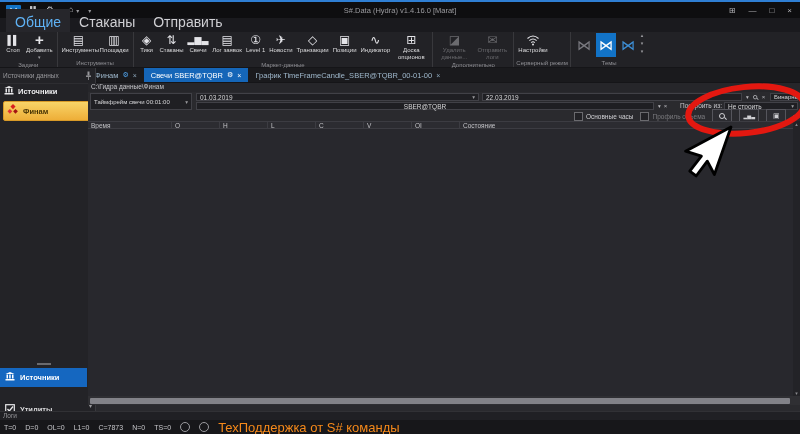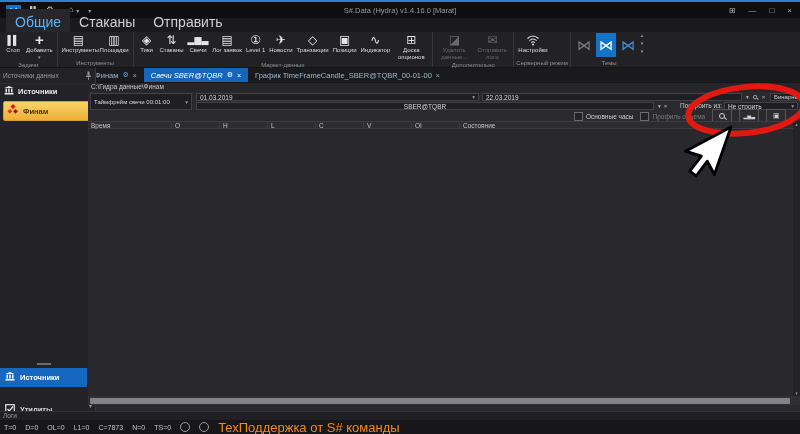--- a/index.html
+++ b/index.html
@@ -30,21 +30,21 @@
   .ricon.small{font-size:9px;}
   .rlabel{font-size:6px;line-height:6.5px;color:#dcdcde;text-align:center;max-width:34px;}
   .rbtn.disabled .ricon,.rbtn.disabled .rlabel{color:#6a6a6e;}
   .theme-tile{width:20px;height:24px;display:flex;align-items:center;justify-content:center;font-size:14px;margin:1px;}
   .theme-scroll{display:flex;flex-direction:column;justify-content:center;gap:2px;font-size:5px;color:#9a9a9e;padding:0 2px;}
   
   #tabstrip{left:88px;top:68px;width:712px;height:15px;background:#1a1a1d;display:flex;align-items:stretch;border-bottom:1px solid #151518;box-sizing:border-box;}
   .dtab{display:flex;align-items:center;gap:4px;padding:0 7px;font-size:7.5px;color:#9fb8cc;}
   .dtab .tgear{color:#4ea0e8;font-size:7px;}
   .dtab .tclose{color:#8ea8bc;font-size:7px;}
-  .dtab.active{background:#1566b8;color:#fff;font-style:italic;}
+  .dtab.active{background:#1566b8;color:#fff;}
   .dtab.active .tgear,.dtab.active .tclose{color:#fff;}
   
   #sidebar{left:0;top:68px;width:96px;height:343px;background:#232327;border-right:1px solid #3a3a3e;box-sizing:border-box;}
   #sbheader{display:flex;align-items:center;height:15px;padding:0 3px;color:#98989c;font-size:6.5px;border-bottom:1px solid #2d2d31;}
   #sbheader .pin{margin-left:auto;}
   .treegroup{display:flex;align-items:center;gap:4px;height:15px;padding:0 4px;color:#ececee;font-size:7.5px;font-weight:bold;}
   #finam{display:flex;align-items:center;gap:4px;height:20px;margin:2px 3px;border-radius:2px;
          background:linear-gradient(#f8d468,#eeae38);border:1px solid #d89a28;color:#4a3505;font-size:7.5px;font-weight:bold;padding:0 3px;box-sizing:border-box;}
   #sbsplit{position:absolute;left:0;width:87px;top:292px;height:8px;display:flex;align-items:center;justify-content:center;}
   #sbsplit i{display:block;width:14px;height:2px;background:#6a6a6e;}

